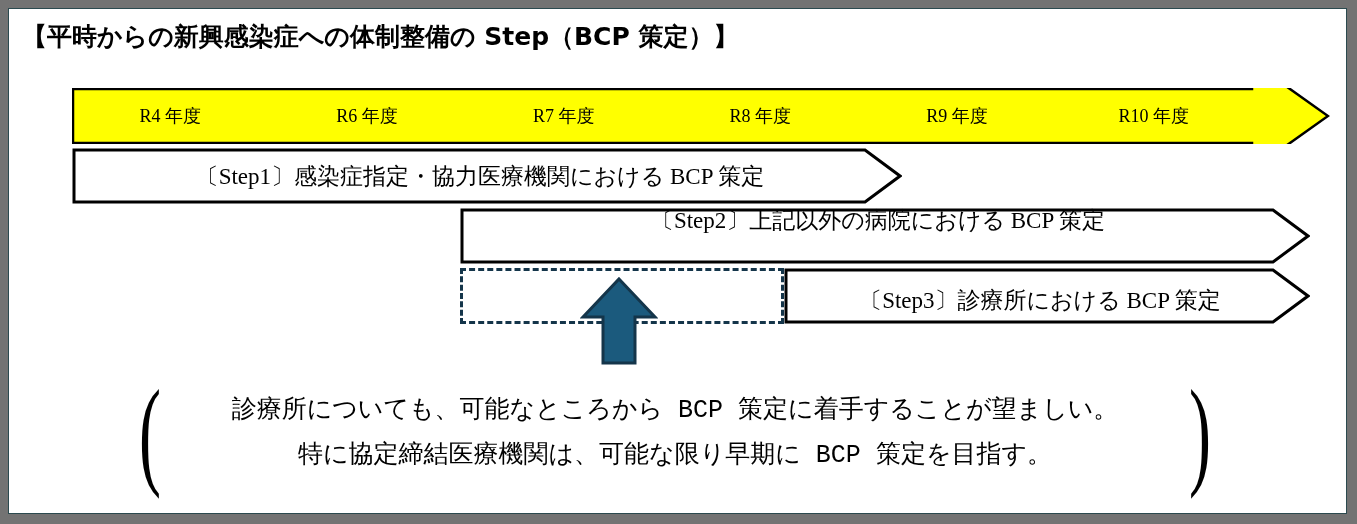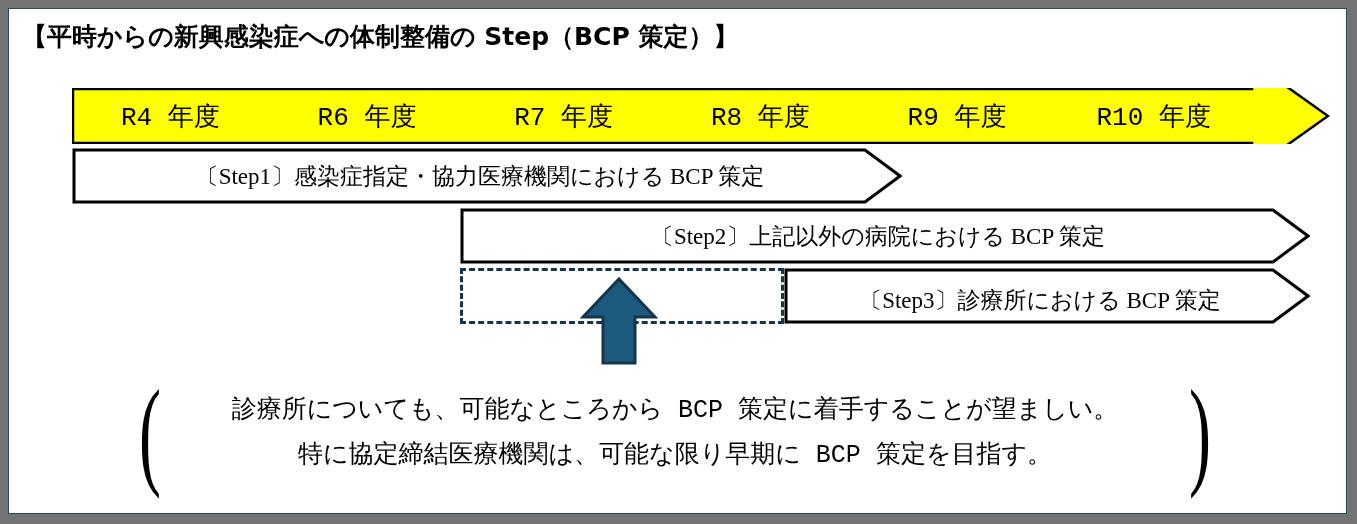--- a/index.html
+++ b/index.html
@@ -46,24 +46,24 @@
   #year-labels{
     position:absolute;
     left:72px; top:88px;
     width:1180px; height:56px;
     display:flex;
     align-items:center;
   }
   .year-label{
     flex:1 1 0;
     text-align:center;
-    font-size:26px;
+    font-size:18px;
     color:#000000;
     white-space:nowrap;
-    font-family:Liberation Mono, monospace;
+    font-family:Liberation Serif, serif;
   }
 
   
   .step-bar{position:absolute;}
   .step-bar svg{display:block;}
   .step-text{
     position:absolute;
     top:0; height:100%;
     display:flex;
     align-items:center;
@@ -160,21 +160,21 @@
       <polygon points="2,2 793,2 828,28 793,54 2,54" fill="#FFFFFF" stroke="#000000" stroke-width="3" stroke-linejoin="miter"></polygon>
     </svg>
   </div>
   <div id="step1-text" class="step-text" style="top:148px;height:56px;">〔Step1〕感染症指定・協力医療機関における BCP 策定</div>
 
   <div id="step2-bar" class="step-bar">
     <svg width="850" height="56" viewBox="0 0 850 56" xmlns="http://www.w3.org/2000/svg">
       <polygon points="2,2 813,2 848,28 813,54 2,54" fill="#FFFFFF" stroke="#000000" stroke-width="3" stroke-linejoin="miter"></polygon>
     </svg>
   </div>
-  <div id="step2-text" class="step-text" style="top:208px;height:56px;">〔Step2〕上記以外の病院における BCP 策定</div>
+  <div id="step2-text" class="step-text" style="top:192px;height:56px;">〔Step2〕上記以外の病院における BCP 策定</div>
 
   <div id="step3-bar" class="step-bar">
     <svg width="526" height="56" viewBox="0 0 526 56" xmlns="http://www.w3.org/2000/svg">
       <polygon points="2,2 489,2 524,28 489,54 2,54" fill="#FFFFFF" stroke="#000000" stroke-width="3" stroke-linejoin="miter"></polygon>
     </svg>
   </div>
   <div id="step3-text" class="step-text" style="top:268px;height:64px;">〔Step3〕診療所における BCP 策定</div>
 
   <div id="dashed-box"></div>
 

